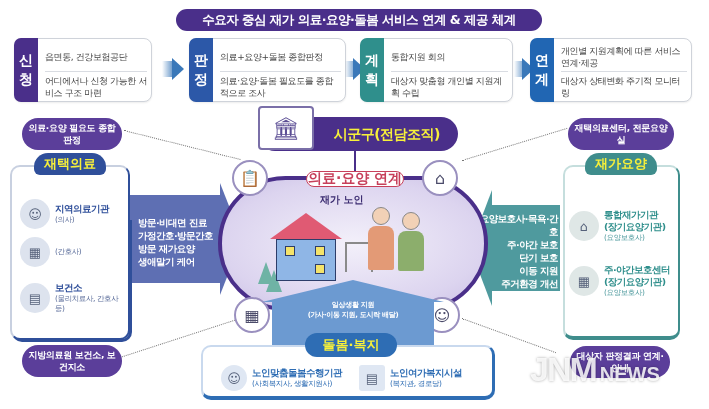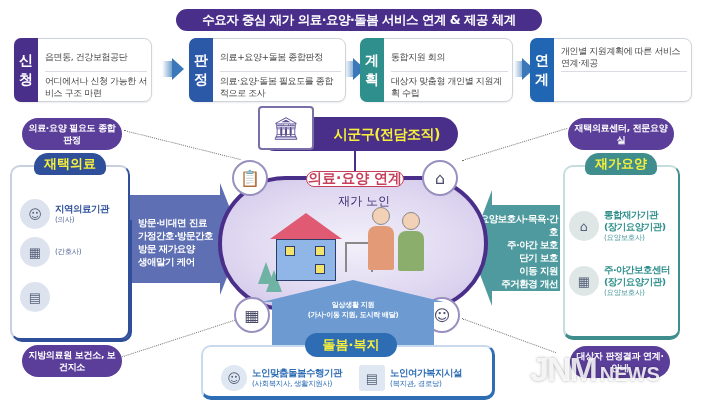--- a/index.html
+++ b/index.html
@@ -84,21 +84,21 @@
   }
   .city-icon {
     left: 258px; top: 106px; width: 56px; height: 44px; background: #fff; border: 2px solid #7a6fa8;
     border-radius: 4px; display: flex; align-items: center; justify-content: center; font-size: 22px; color: #5b4d94;
   }
   .connector { left: 354px; top: 151px; width: 2px; height: 22px; background: #4a2f8a; }
   .link-badge {
     left: 306px; top: 171px; width: 98px; height: 16px; background: #fff; border: 1.5px solid #c7405b;
     border-radius: 8px; color: #c7405b; font-size: 14px; font-weight: bold; text-align: center; line-height: 13px;
   }
-  .elderly-label { left: 320px; top: 193px; width: 70px; text-align: right; font-size: 12px; font-weight: normal; color: #3a2b70; }
+  .elderly-label { left: 320px; top: 193px; width: 70px; text-align: left; font-size: 10px; font-weight: bold; color: #3a2b70; }
 
   .circle-icon {
     width: 36px; height: 36px; border-radius: 50%; background: #fff; border: 2px solid #9a90bf;
     display: flex; align-items: center; justify-content: center; font-size: 16px; color: #4b4b6a;
   }
 
   
   .house-roof { left: 270px; top: 213px; width: 0; height: 0; border-left: 36px solid transparent; border-right: 36px solid transparent; border-bottom: 26px solid #e05a73; }
   .house-body { left: 276px; top: 239px; width: 60px; height: 42px; background: #8fb6e6; border: 1.5px solid #2d3d6a; }
   .house-win { width: 10px; height: 10px; background: #f4e36a; border: 1px solid #2d3d6a; }
@@ -176,20 +176,21 @@
 <div class="abs arrow-step" style="left:522px;"></div>
 
 <div class="abs step" style="left:530px;width:162px;">
   <div class="tag" style="background:#2166b3;">
     <span>연</span>
       <span>계</span>
   </div>
   <div class="rows">
     <div class="row r1">개인별 지원계획에 따른 서비스 연계·제공</div>
     <div class="divider"></div>
+    <div class="row r2">대상자 상태변화 주기적 모니터링</div>
   </div>
 </div>
 
 <div class="abs dotline" style="left:124px;top:130px;width:120px;transform:rotate(14deg);"></div>
 <div class="abs dotline" style="left:462px;top:160px;width:110px;transform:rotate(-17deg);"></div>
 <div class="abs dotline" style="left:120px;top:357px;width:125px;transform:rotate(-18deg);"></div>
 <div class="abs dotline" style="left:462px;top:318px;width:100px;transform:rotate(20deg);"></div>
 
 <div class="abs pill" style="left:22px;top:118px;width:100px;">의료·요양 필요도 종합판정</div>
 <div class="abs pill" style="left:568px;top:118px;width:106px;">재택의료센터, 전문요양실</div>
@@ -226,20 +227,24 @@
     </div>
   </div>
   <div class="abs entry" style="left:8px;top:70px;">
     <div class="ico">▦</div>
     <div class="txt" style="width:60px;">
       <div class="sub" style="color:#5a6c9a;">(간호사)</div>
     </div>
   </div>
   <div class="abs entry" style="left:8px;top:115px;">
     <div class="ico">▤</div>
+    <div class="txt">
+      <div class="name" style="color:#2f4f9a;">보건소</div>
+      <div class="sub" style="color:#5a6c9a;">(물리치료사, 간호사 등)</div>
+    </div>
   </div>
 </div>
 
 <div class="abs panel panel-right">
   <div class="abs panel-head" style="left:20px;top:-14px;width:72px;background:#3f8d8c;">재가요양</div>
   <div class="abs entry" style="left:4px;top:42px;">
     <div class="ico" style="background:#dfe7e6;">⌂</div>
     <div class="txt">
       <div class="name" style="color:#2f8f8c;">통합재가기관</div>
       <div class="name" style="color:#2f8f8c;">(장기요양기관)</div>

